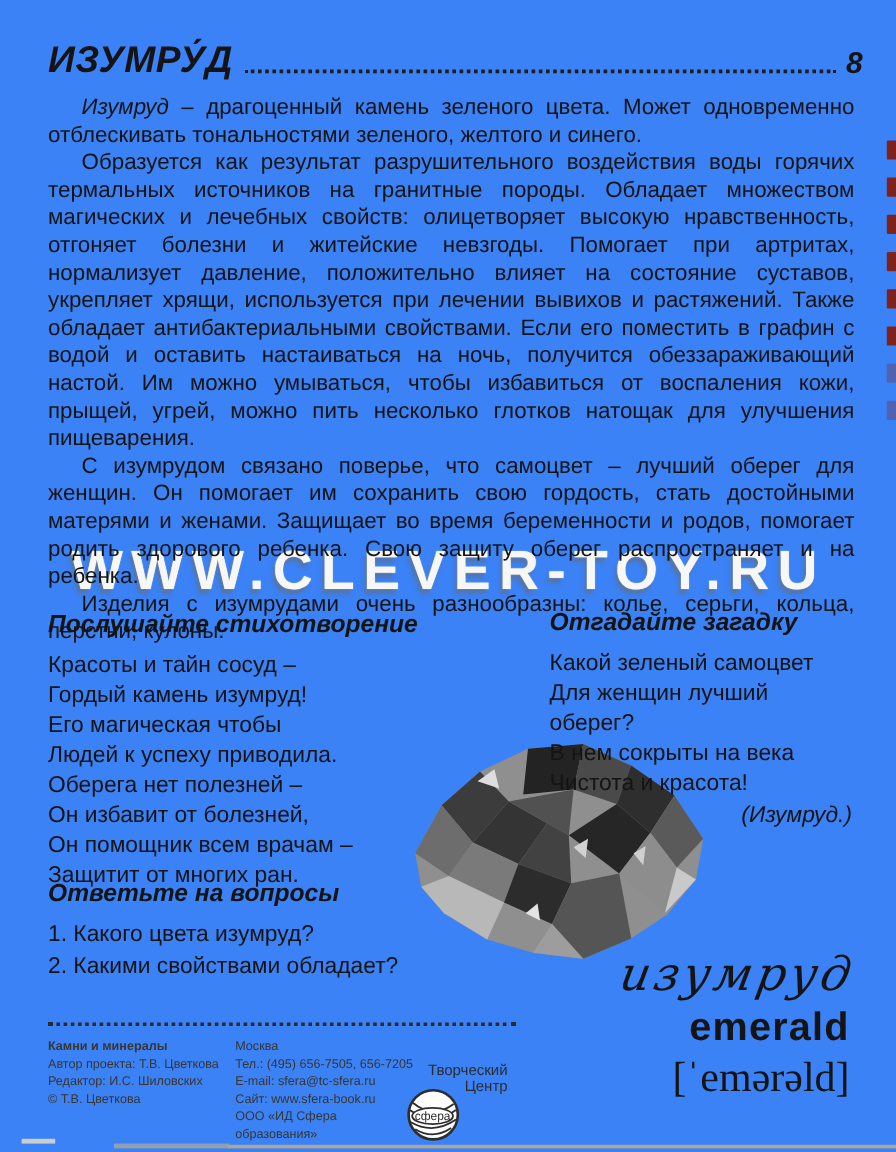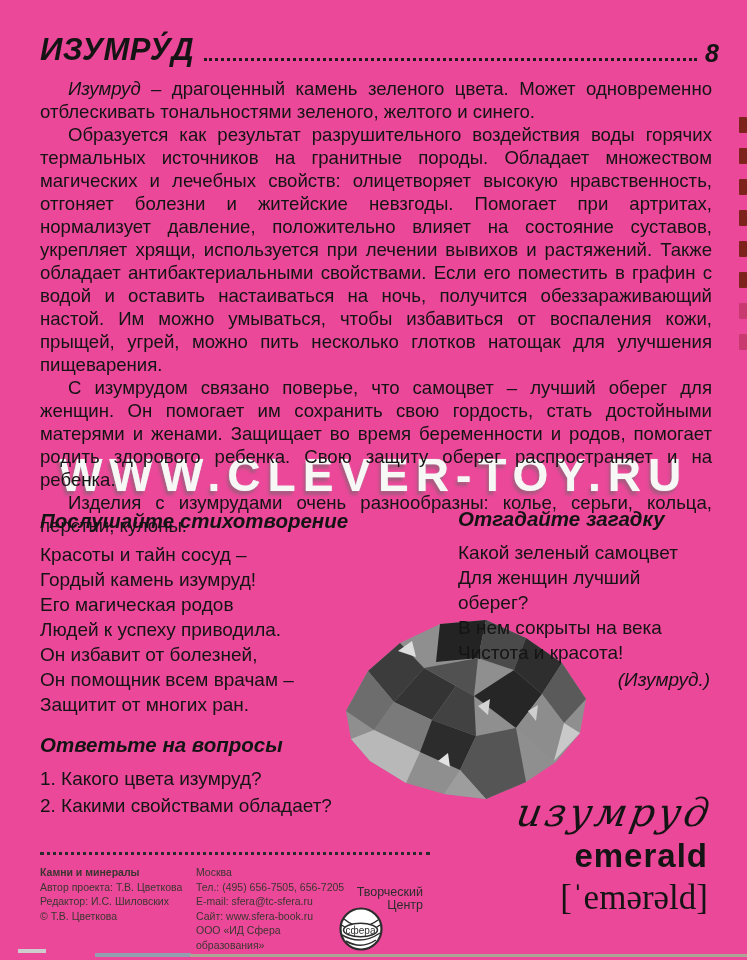--- a/index.html
+++ b/index.html
@@ -1,18 +1,18 @@
 <!DOCTYPE html>
 <html lang="ru"><head>
 <meta charset="utf-8">
 <style>
   html,body { margin:0; padding:0; background:#dcdcdc; }
   .page {
     position:relative; width:747px; height:960px; margin:0 auto;
-    background:#ec4899; overflow:hidden;
+    background:#3b82f6; overflow:hidden;
     font-family:"Liberation Sans", sans-serif; color:#141414;
   }
 
   
   .title-row { position:absolute; left:40px; right:28px; top:32px; display:flex; align-items:flex-end; z-index:2; }
   .page-title { margin:0; font-size:31px; font-weight:bold; font-style:italic; letter-spacing:.5px; white-space:nowrap; }
   .leader { flex:1; border-bottom:3.5px dotted #1d1d1d; margin:0 8px 7px 10px; height:0; }
   .page-num { font-size:25px; font-weight:bold; font-style:italic; line-height:1; padding-bottom:2px; }
 
   
@@ -80,22 +80,23 @@
     <p class="para"><span class="lead-italic">Изумруд</span><span> – драгоценный камень зеленого цвета. Может одновременно отблескивать тональностями зеленого, желтого и синего.</span></p>
     <p class="para">Образуется как результат разрушительного воздействия воды горячих термальных источников на гранитные породы. Обладает множеством магических и лечебных свойств: олицетворяет высокую нравственность, отгоняет болезни и житейские невзгоды. Помогает при артритах, нормализует давление, положительно влияет на состояние суставов, укрепляет хрящи, используется при лечении вывихов и растяжений. Также обладает антибактериальными свойствами. Если его поместить в графин с водой и оставить настаиваться на ночь, получится обеззараживающий настой. Им можно умываться, чтобы избавиться от воспаления кожи, прыщей, угрей, можно пить несколько глотков натощак для улучшения пищеварения.</p>
     <p class="para">С изумрудом связано поверье, что самоцвет – лучший оберег для женщин. Он помогает им сохранить свою гордость, стать достойными матерями и женами. Защищает во время беременности и родов, помогает родить здорового ребенка. Свою защиту оберег распространяет и на ребенка.</p>
     <p class="para">Изделия с изумрудами очень разнообразны: колье, серьги, кольца, перстни, кулоны.</p>
   </main>
 
   <section class="poem">
     <h2 class="section-heading">Послушайте стихотворение</h2>
     <div class="poem-line">Красоты и тайн сосуд –</div>
     <div class="poem-line">Гордый камень изумруд!</div>
-    <div class="poem-line">Его магическая родов</div>
+    <div class="poem-line">Его магическая чтобы</div>
     <div class="poem-line">Людей к успеху приводила.</div>
+    <div class="poem-line">Оберега нет полезней –</div>
     <div class="poem-line">Он избавит от болезней,</div>
     <div class="poem-line">Он помощник всем врачам –</div>
     <div class="poem-line">Защитит от многих ран.</div>
   </section>
 
   <section class="riddle">
     <h2 class="section-heading">Отгадайте загадку</h2>
     <div class="riddle-line">Какой зеленый самоцвет</div>
     <div class="riddle-line">Для женщин лучший оберег?</div>
     <div class="riddle-line">В нем сокрыты на века</div>

